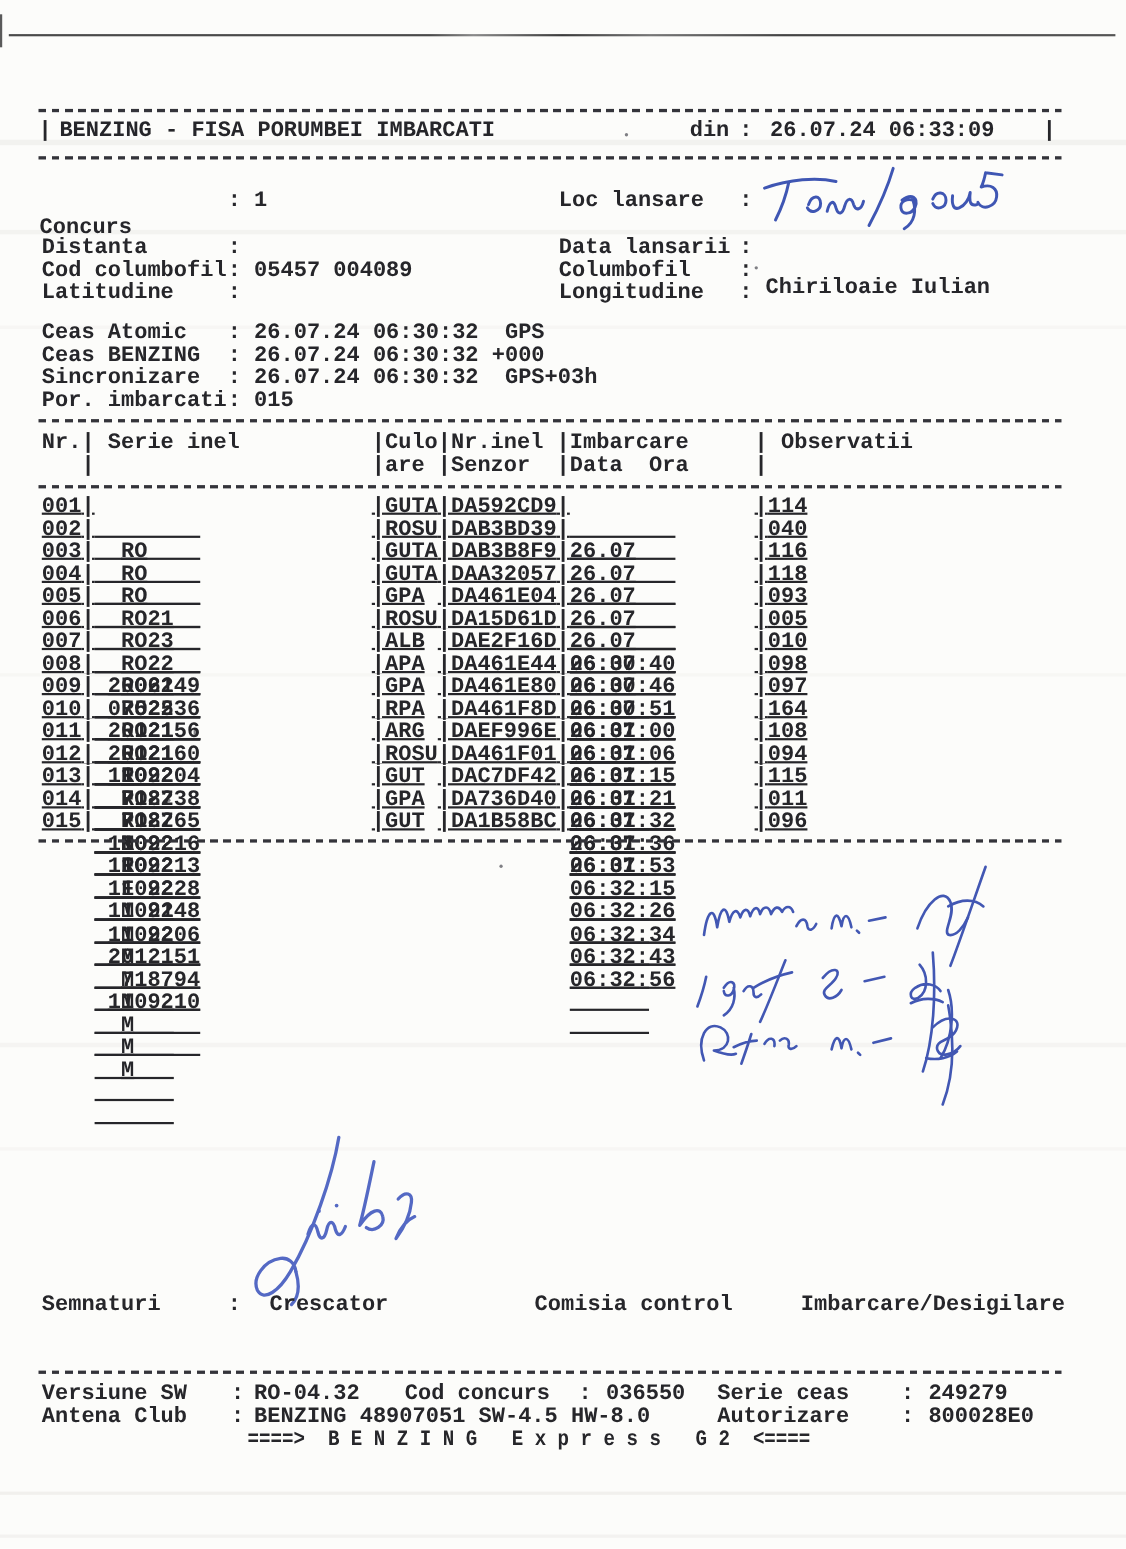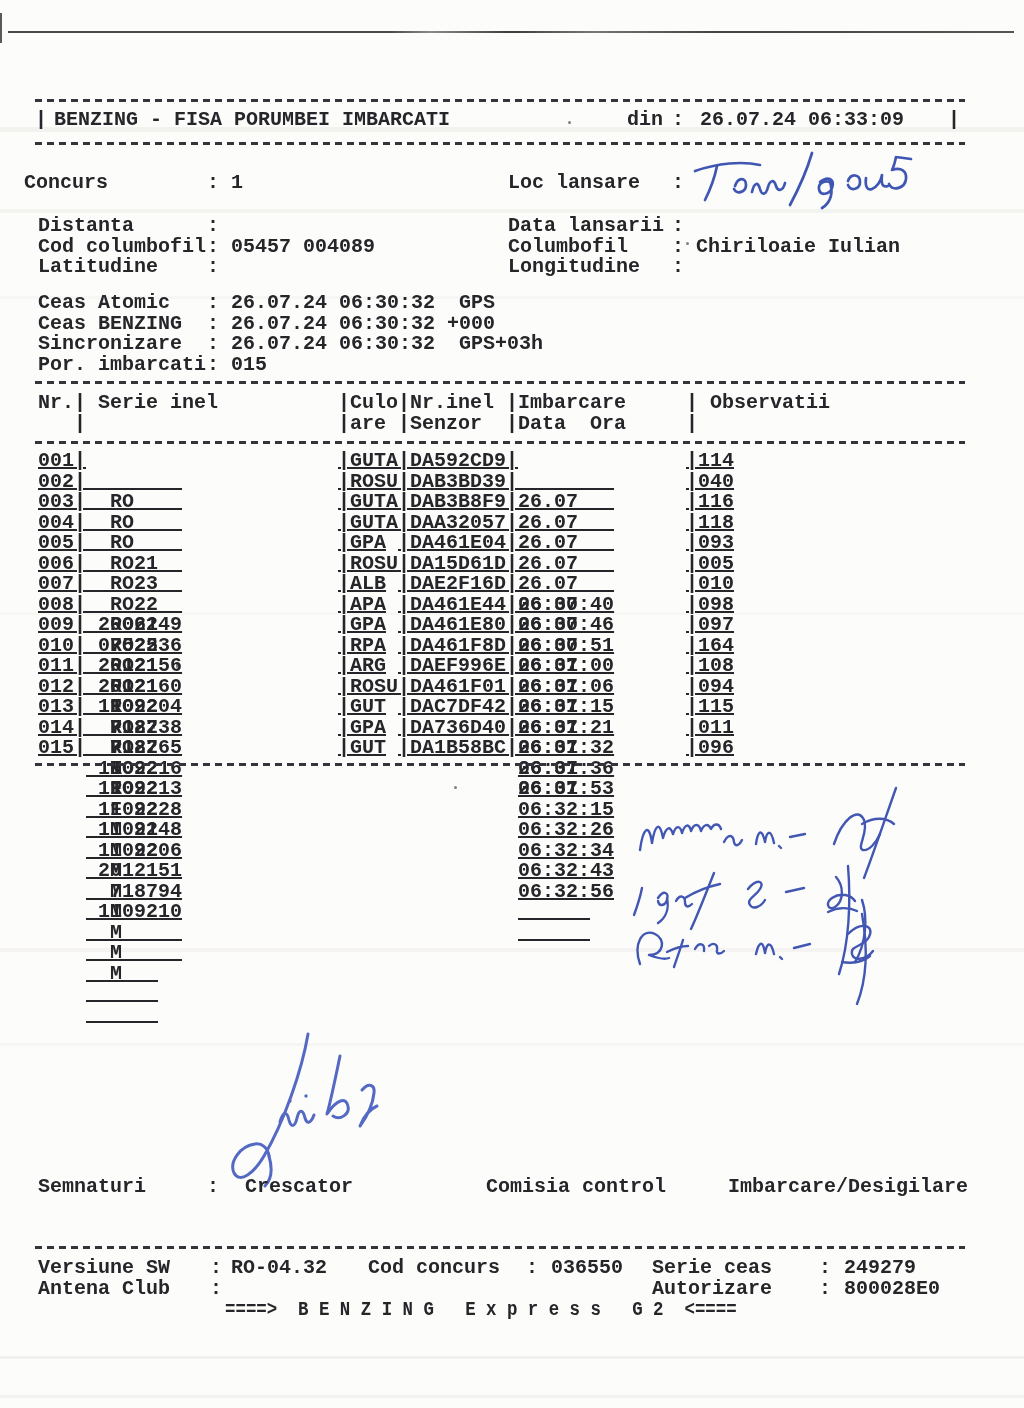--- a/index.html
+++ b/index.html
@@ -76,21 +76,21 @@
     <span style="left:35px;">|</span>
     <span style="left:54px;">BENZING - FISA PORUMBEI IMBARCATI</span>
     <span style="left:627px;">din</span>
     <span style="left:672px;">:</span>
     <span style="left:700px;">26.07.24 06:33:09</span>
     <span style="left:948px;">|</span>
   </div>
   <div class="dash" style="top:142px;"></div>
 
   <div class="line" style="top:172px;">
-    <span style="left:24px;">Concurs</span>
+    <span style="left:36px;margin-top:25px;">Concurs</span>
     <span style="left:207px;">:</span>
     <span style="left:231px;">1</span>
     <span style="left:508px;">Loc lansare</span>
     <span style="left:672px;">:</span>
   </div>
 
   <div class="hw" style="left:690px;top:150px;width:225px;height:62px;">
     <svg viewBox="0 0 225 62" fill="none" stroke="#2f49ae" stroke-width="2.7" stroke-linecap="round" stroke-linejoin="round" opacity="0.92">
       <title>Tomelgov 5 (handwritten, blue ink)</title>
       <path d="M5 21 C 28 13, 52 11, 70 15"></path>
@@ -110,21 +110,21 @@
     <span style="left:207px;">:</span>
     <span style="left:508px;">Data lansarii</span>
     <span style="left:672px;">:</span>
   </div>
   <div class="line" style="top:236px;">
     <span style="left:38px;">Cod columbofil</span>
     <span style="left:207px;">:</span>
     <span style="left:231px;">05457 004089</span>
     <span style="left:508px;text-align:center;">Columbofil</span>
     <span style="left:672px;">:</span>
-    <span style="left:696px;">Chiriloaie Iulian</span>
+    <span style="left:696px;margin-top:15px;">Chiriloaie Iulian</span>
   </div>
   <div class="line" style="top:256px;">
     <span style="left:38px;">Latitudine</span>
     <span style="left:207px;">:</span>
     <span style="left:508px;">Longitudine</span>
     <span style="left:672px;">:</span>
   </div>
 
   <div class="line" style="top:292px;">
     <span style="left:38px;text-align:right;">Ceas Atomic</span>
@@ -588,20 +588,21 @@
     <span style="left:368px;">Cod concurs</span>
     <span style="left:526px;">:</span>
     <span style="left:551px;">036550</span>
     <span style="left:652px;">Serie ceas</span>
     <span style="left:819px;">:</span>
     <span style="left:844px;">249279</span>
   </div>
   <div class="line" style="top:1278px;">
     <span style="left:38px;">Antena Club</span>
     <span style="left:210px;">:</span>
+    <span style="left:231px;">BENZING 48907051 SW-4.5 HW-8.0</span>
     <span style="left:652px;">Autorizare</span>
     <span style="left:819px;">:</span>
     <span style="left:844px;">800028E0</span>
   </div>
   <div class="line" style="top:1299px;">
     <span class="express" style="left:225px;">====&gt;  B E N Z I N G   E x p r e s s   G 2  &lt;====</span>
   </div>
 
 </div>
 

